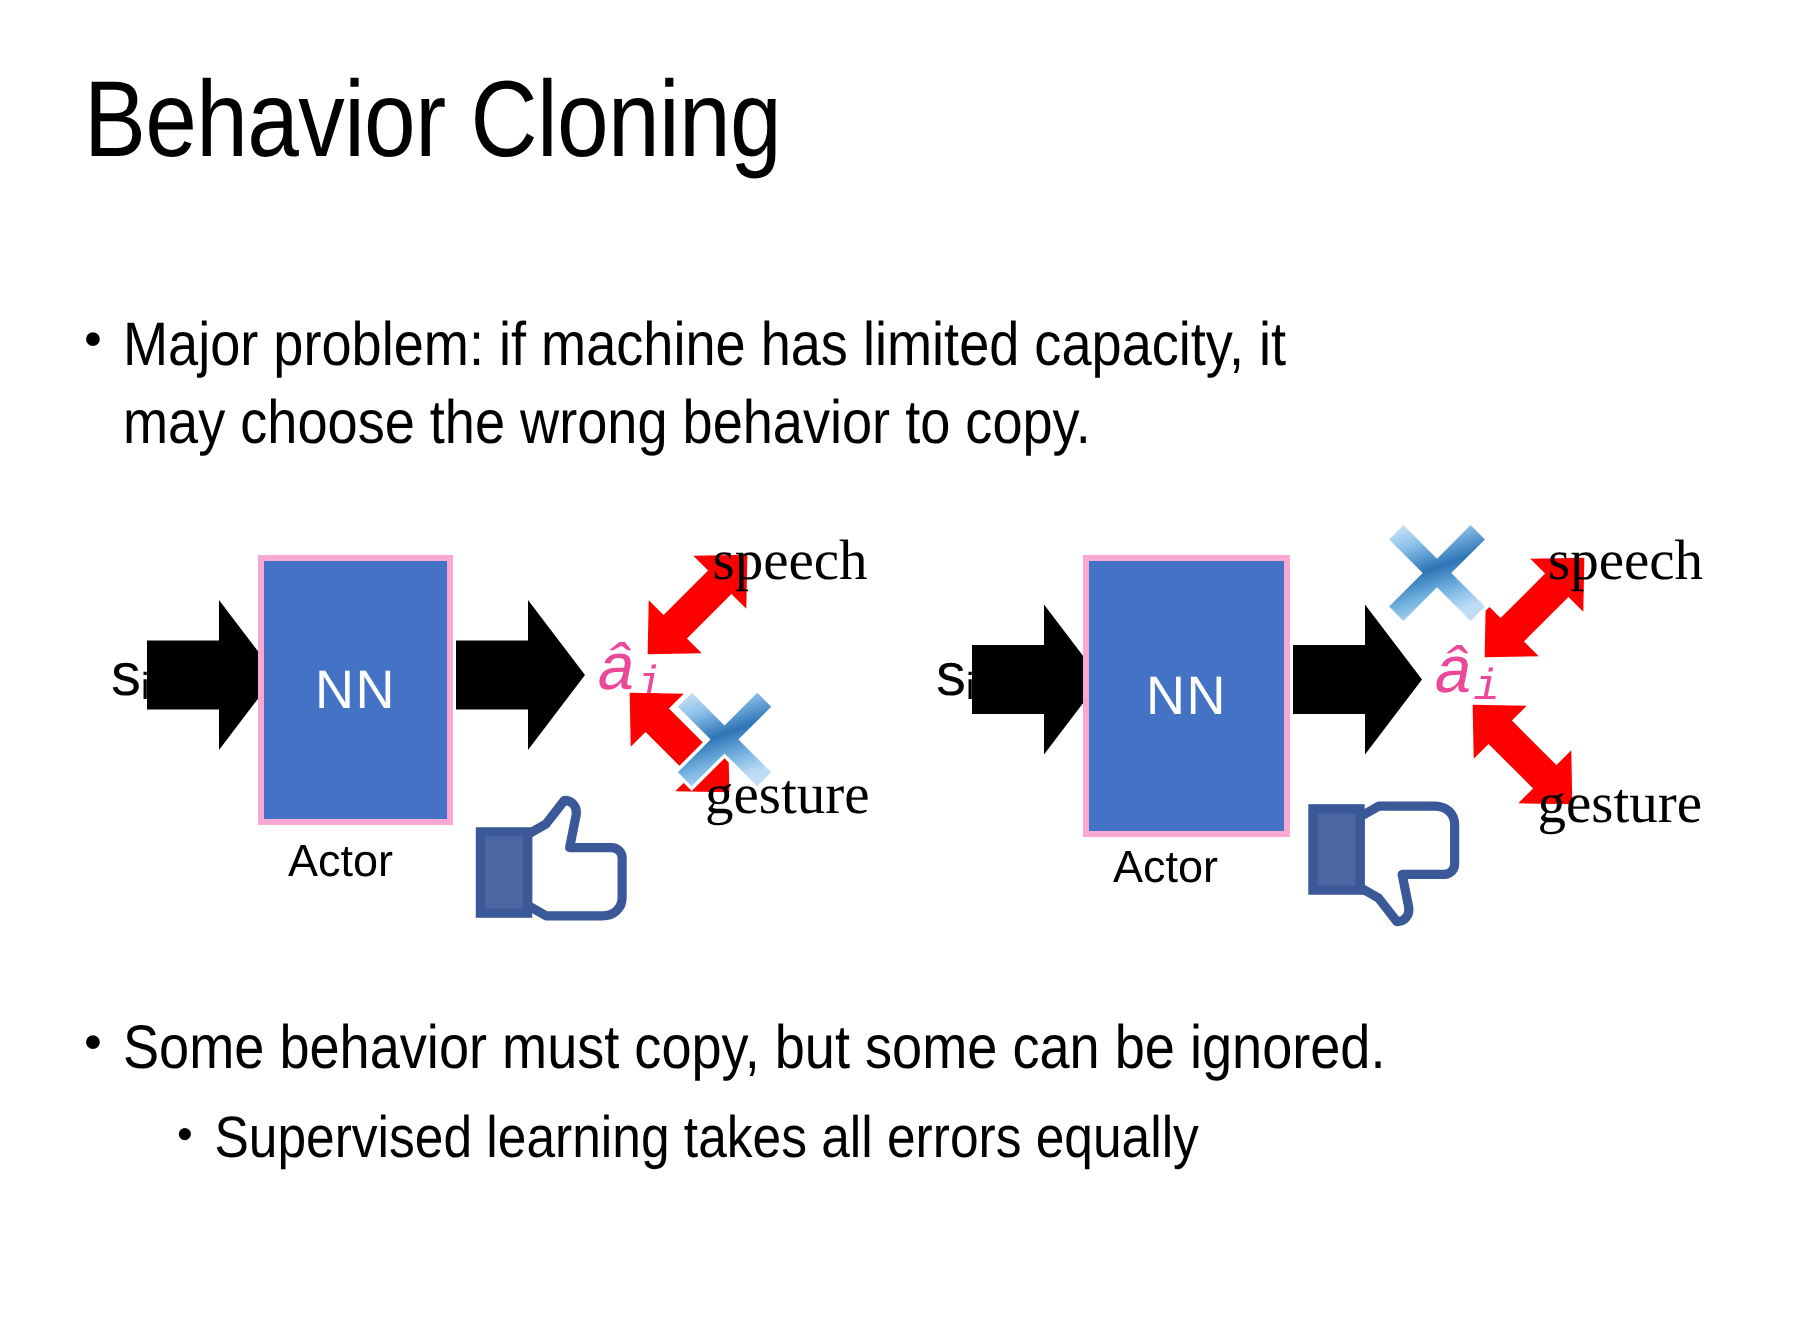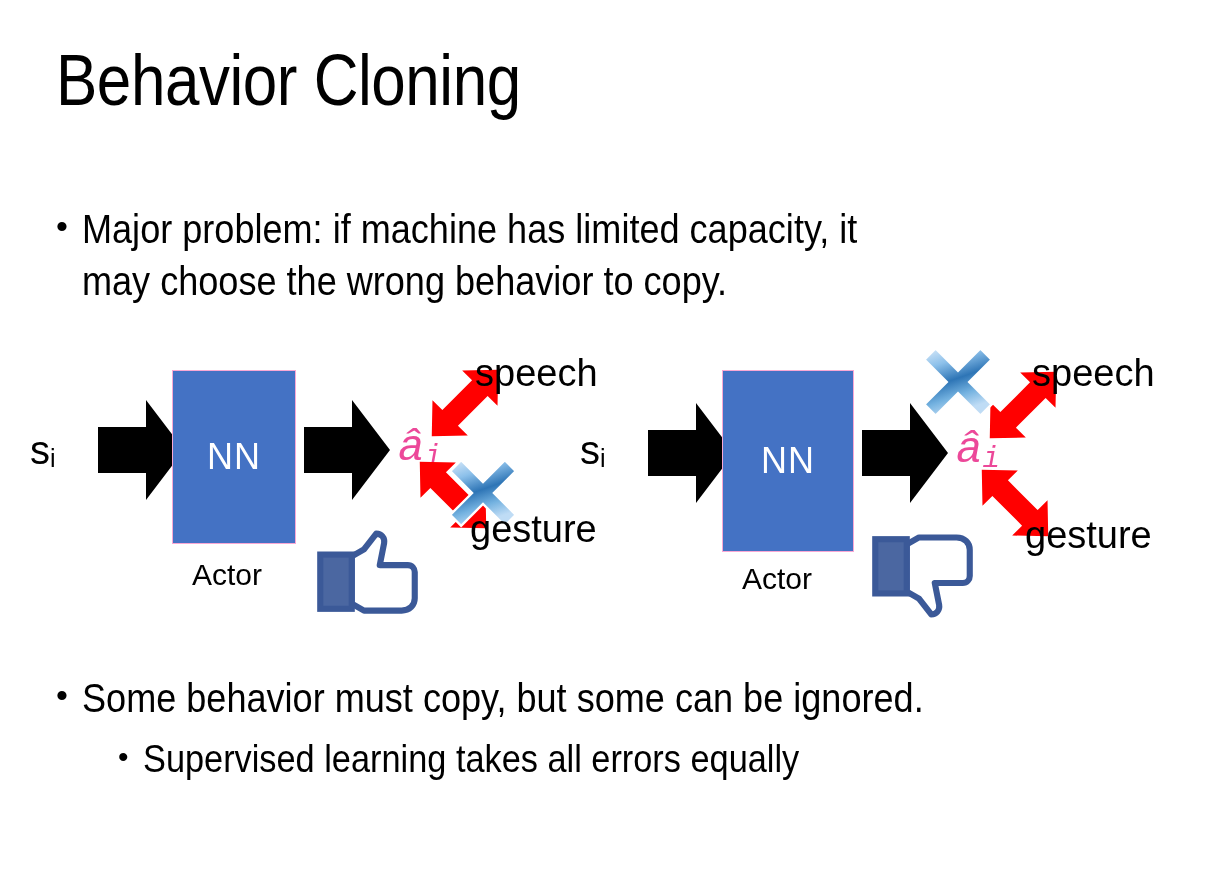--- a/index.html
+++ b/index.html
@@ -60,40 +60,41 @@
   #diagram-left {left:20px;  width:600px;}
   #diagram-right{left:570px; width:620px;}
 
   
   .state-label{
     position:absolute;
     font-family:"Liberation Sans", sans-serif;
     font-size:40px;
     color:#000;
     line-height:1;
+    margin-left:44px;
   }
   .state-label sub{font-size:25px;vertical-align:-3px;}
 
   
   .action-label{
     position:absolute;
     font-family:Liberation Mono, monospace;
     font-style:italic;
     font-size:44px;
     color:#ec4899;
     line-height:1;
     white-space:nowrap;
   }
   .action-label sub{font-size:29px;font-style:italic;vertical-align:-5px;}
 
   
   .nn-box{
     position:absolute;
     background:#4472C4;
-    border:1px solid #f9a8d4;
+    border:4px solid #f9a8d4;
     display:flex;
     align-items:center;
     justify-content:center;
   }
   .nn-box span{
     color:#ffffff;
     font-size:36px;
     font-family:"Liberation Sans", sans-serif;
     letter-spacing:1px;
   }
@@ -101,21 +102,21 @@
   .actor-label{
     position:absolute;
     font-family:"Liberation Sans", sans-serif;
     font-size:30px;
     color:#000;
     white-space:nowrap;
   }
 
   .out-label{
     position:absolute;
-    font-family:Liberation Sans, sans-serif;
+    font-family:Liberation Serif, serif;
     font-size:38px;
     color:#000;
     white-space:nowrap;
   }
 
   .icon-abs{position:absolute;}
 </style>
 </head>
 <body>
 

